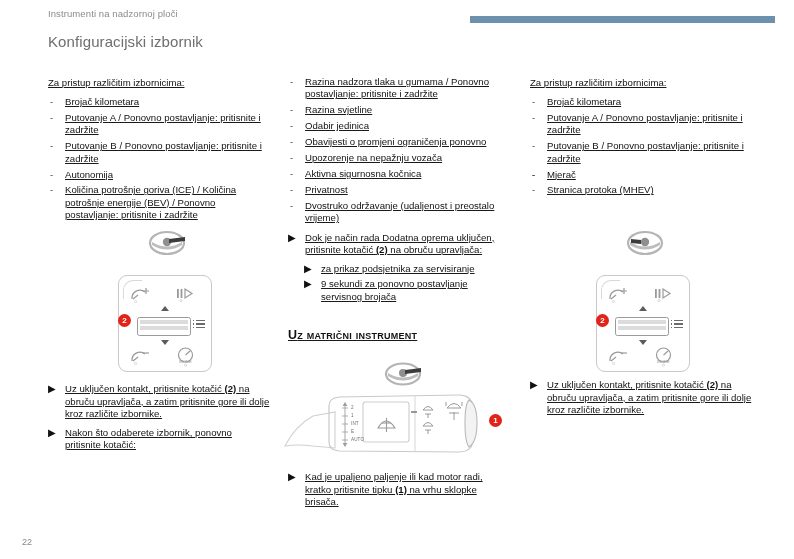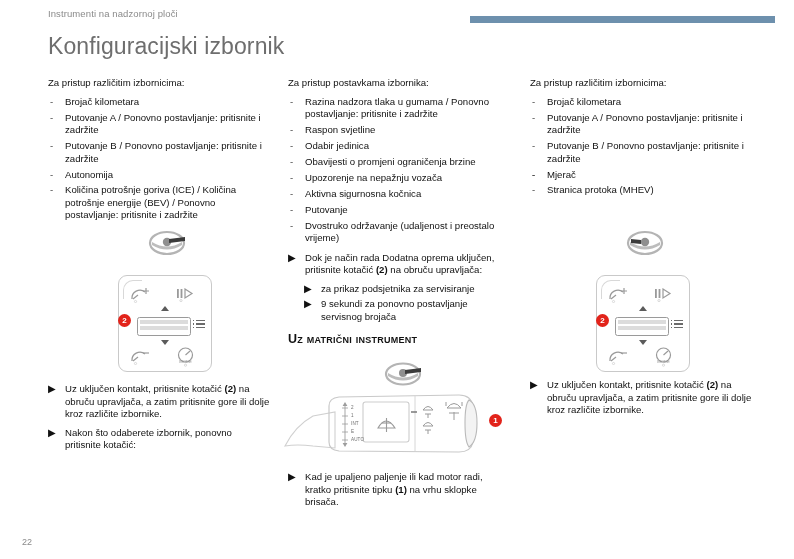--- a/index.html
+++ b/index.html
@@ -38,31 +38,32 @@
     top: 16px;
     width: 305px;
     height: 7px;
     background: #6d90ad;
   }
 
   .page-title {
     position: absolute;
     left: 48px;
     top: 33px;
-    font-size: 23px;
+    font-size: 15px;
     font-weight: 400;
     color: #6e6e6e;
     letter-spacing: .1px;
     white-space: nowrap;
   }
 
   
   .col {
     position: absolute;
     top: 76px;
+    text-decoration: underline;
   }
   .col-1 { left: 48px;  width: 222px; }
   .col-2 { left: 288px; width: 222px; }
   .col-3 { left: 530px; width: 232px; }
 
   .lead {
     font-size: 9.6px;
     line-height: 13px;
     color: #111;
     margin: 0 0 7px 0;
@@ -114,21 +115,21 @@
   }
   ul.arrowlist.sub > li {
     margin-bottom: 3px;
   }
 
   .sec-heading {
     font-size: 12.5px;
     font-weight: bold;
     letter-spacing: .25px;
     color: #111;
-    margin: 8px 0 6px 0;
+    margin: 24px 0 6px 0;
     font-variant: small-caps;
     text-transform: lowercase;
   }
   .sec-heading::first-letter { text-transform: uppercase; }
 
   b { font-weight: bold; }
 
   
   .figure { position: absolute; }
 
@@ -301,29 +302,28 @@
 </div>
 
 <div class="col" style="left:48px; top:383px; width:222px;">
   <ul class="arrowlist" style="margin-top:0;">
     <li><span class="arw">▶</span><span>Uz uključen kontakt, pritisnite kotačić <b>(2)</b> na obruču upravljača, a zatim pritisnite gore ili dolje kroz različite izbornike.</span></li>
     <li><span class="arw">▶</span><span>Nakon što odaberete izbornik, ponovno pritisnite kotačić:</span></li>
   </ul>
 </div>
 
 <div class="col col-2">
-  <p class="lead">Za pristup postavkama izbornika:</p>
   <ul class="dashlist">
     <li><span class="dash">-</span><span>Razina nadzora tlaka u gumama / Ponovno postavljanje: pritisnite i zadržite</span></li>
-    <li><span class="dash">-</span><span>Raspon svjetline</span></li>
+    <li><span class="dash">-</span><span>Razina svjetline</span></li>
     <li><span class="dash">-</span><span>Odabir jedinica</span></li>
-    <li><span class="dash">-</span><span>Obavijesti o promjeni ograničenja brzine</span></li>
+    <li><span class="dash">-</span><span>Obavijesti o promjeni ograničenja ponovno</span></li>
     <li><span class="dash">-</span><span>Upozorenje na nepažnju vozača</span></li>
     <li><span class="dash">-</span><span>Aktivna sigurnosna kočnica</span></li>
-    <li><span class="dash">-</span><span>Putovanje</span></li>
+    <li><span class="dash">-</span><span>Privatnost</span></li>
     <li><span class="dash">-</span><span>Dvostruko održavanje (udaljenost i preostalo vrijeme)</span></li>
   </ul>
 
   <ul class="arrowlist">
     <li>
       <span class="arw">▶</span>
       <span>Dok je način rada Dodatna oprema uključen, pritisnite kotačić <b>(2)</b> na obruču upravljača:</span>
     </li>
   </ul>
   <ul class="arrowlist sub">

